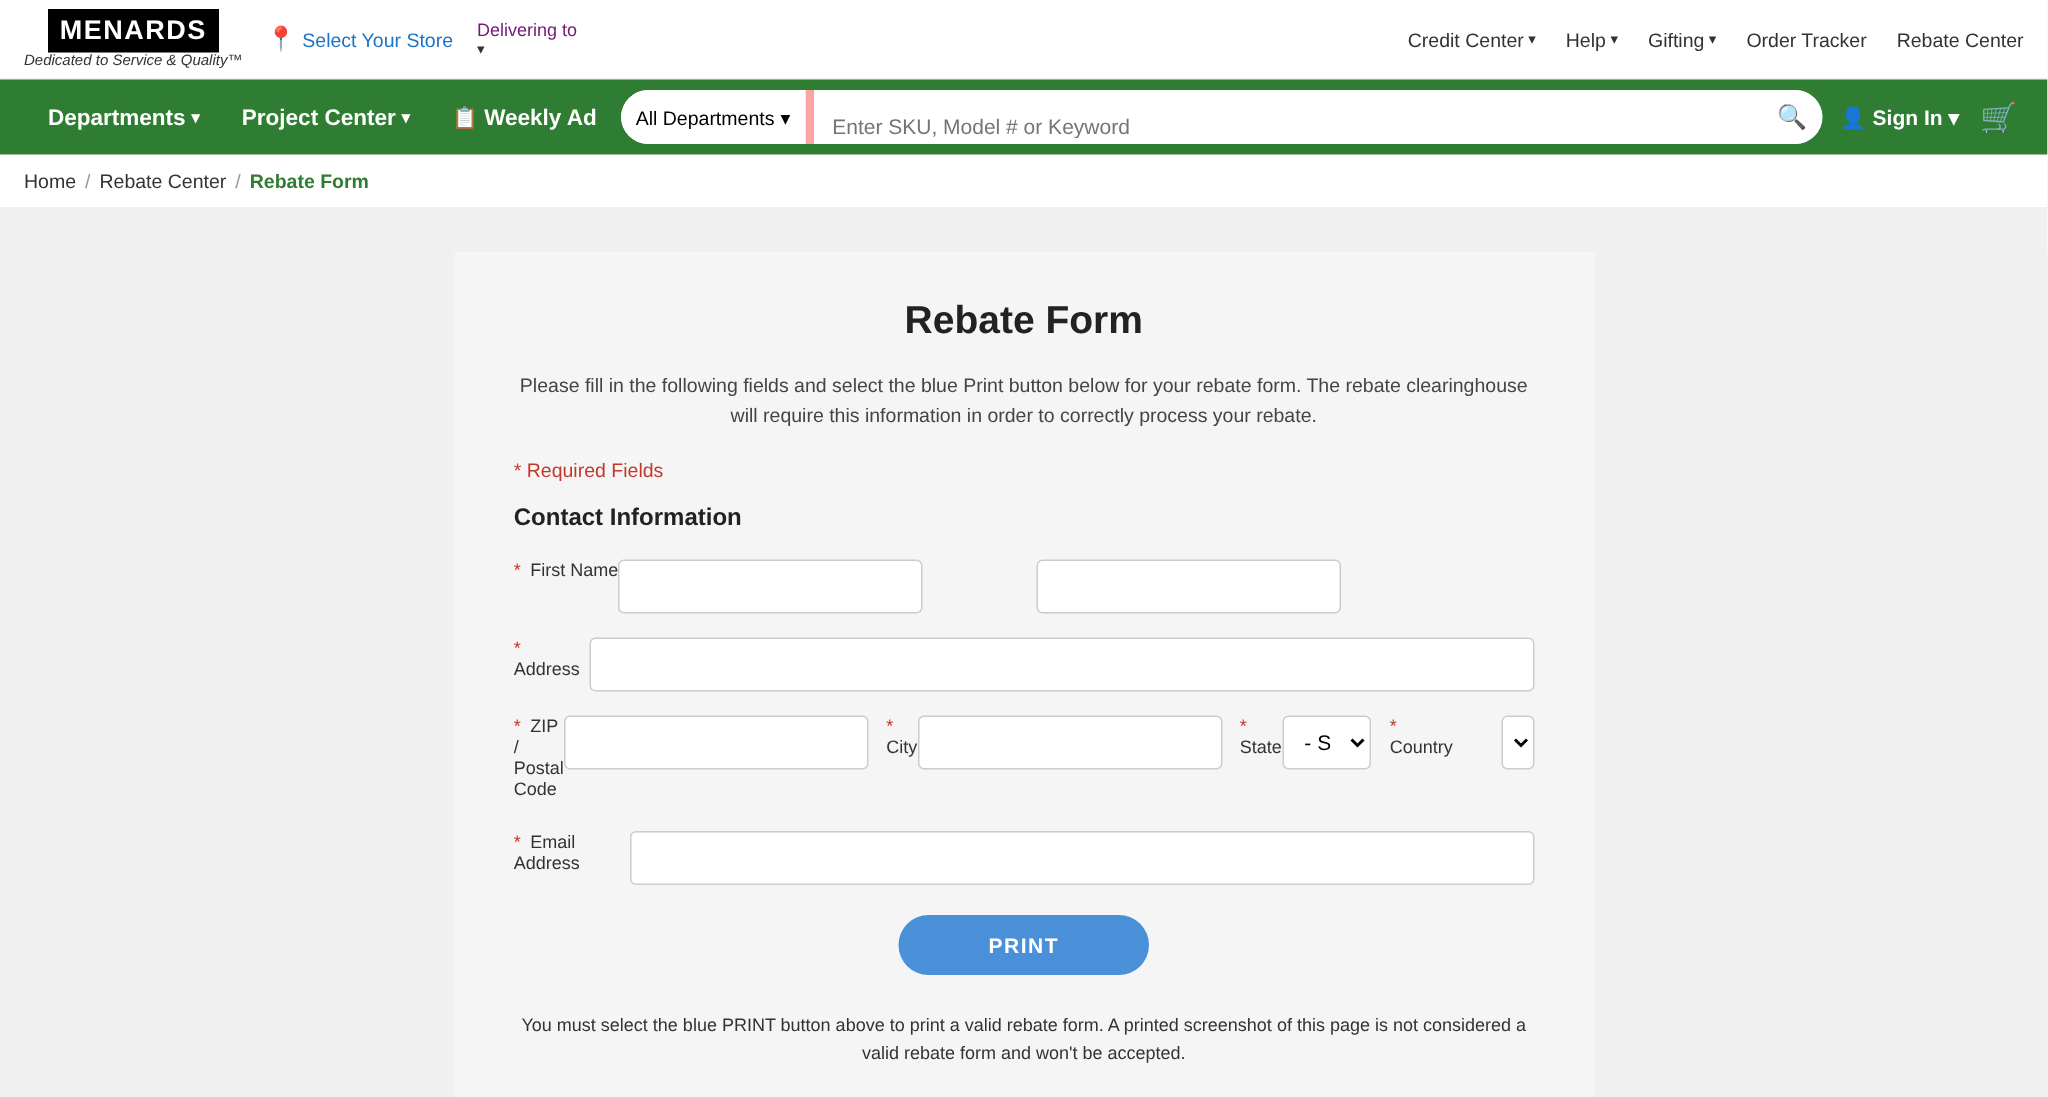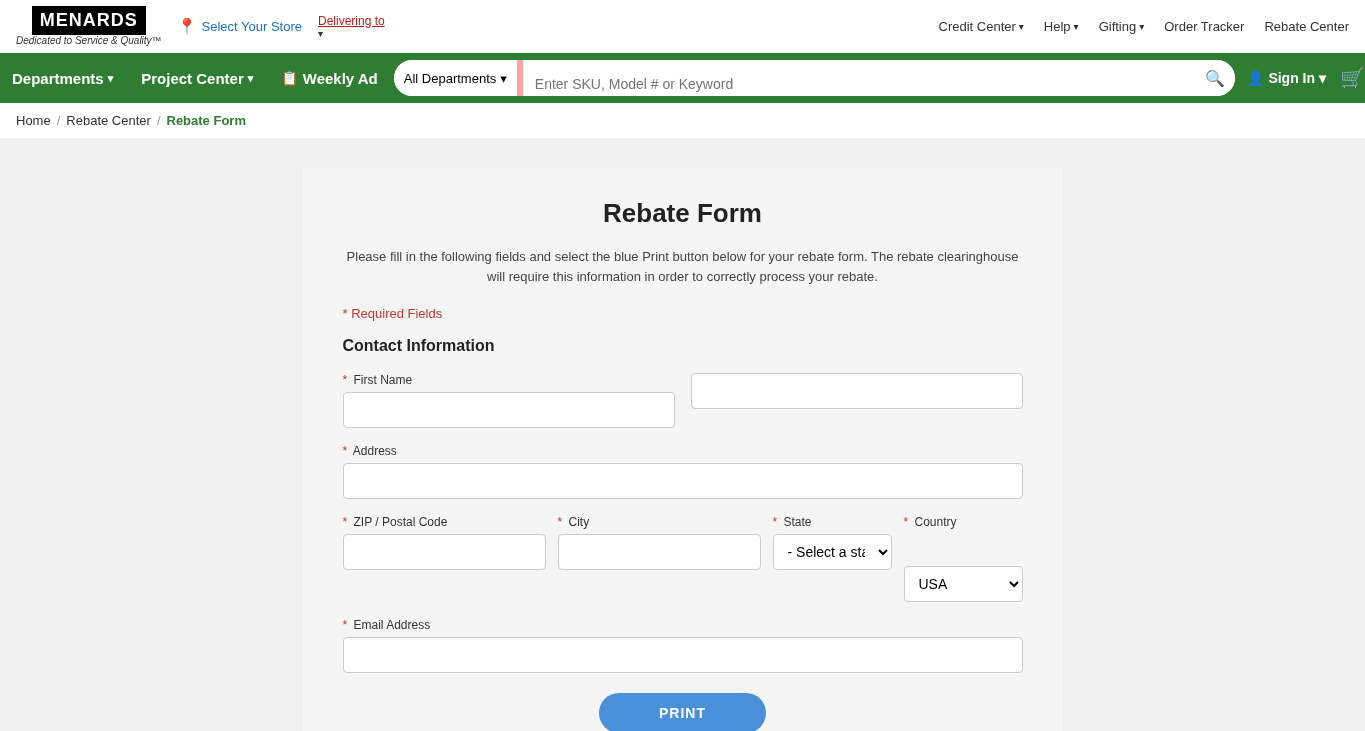--- a/index.html
+++ b/index.html
@@ -22,32 +22,32 @@
       font-weight: bold;
       font-size: 18px;
       padding: 4px 8px;
       letter-spacing: 1px;
     }
     .logo-box span { color: #fff; }
     .logo-tagline { font-size: 10px; font-style: italic; color: #333; }
     .store-selector { display: flex; align-items: center; gap: 4px; color: #1a73c7; font-size: 13px; cursor: pointer; }
     .store-icon { color: #1a73c7; font-size: 16px; }
     .delivering-to { display: flex; flex-direction: column; font-size: 12px; color: #333; cursor: pointer; }
-    .delivering-to span:first-child { color: #b91c1c; text-decoration: underline; }
+    .delivering-to span:first-child { color: #701a75; }
 
     .top-bar-right { display: flex; align-items: center; gap: 20px; }
     .top-bar-right a { color: #333; text-decoration: none; font-size: 13px; display: flex; align-items: center; gap: 3px; cursor: pointer; }
     .chevron-down { font-size: 10px; }
 
     
     .nav-bar {
       background: #2e7d32;
       display: flex;
       align-items: center;
-      padding: 0 0;
+      padding: 0 20px;
       height: 50px;
       gap: 4px;
     }
     .nav-item {
       color: #fff;
       font-size: 15px;
       font-weight: bold;
       padding: 0 12px;
       height: 50px;
       display: flex;
@@ -166,21 +166,20 @@
       color: #222;
       margin-bottom: 18px;
     }
     .form-row {
       display: flex;
       gap: 16px;
       margin-bottom: 16px;
     }
     .form-group {
       display: flex;
-      flex-direction: column;
       flex: 1;
     }
     .form-label {
       font-size: 12px;
       color: #333;
       margin-bottom: 5px;
     }
     .form-label .required-star { color: #c0392b; margin-right: 3px; }
     .form-input {
       border: 1px solid #ccc;

